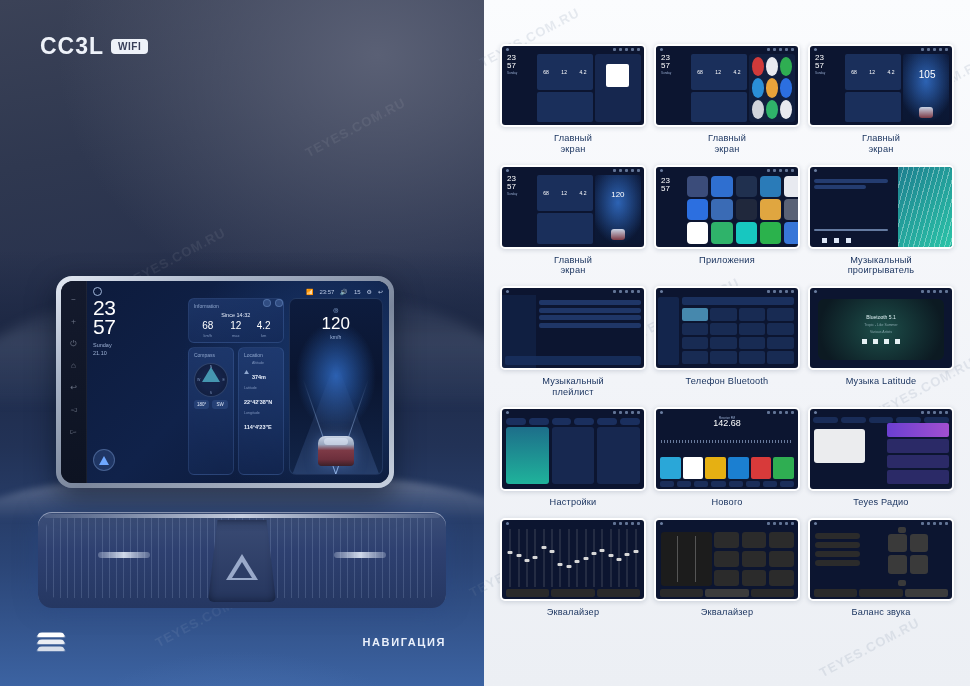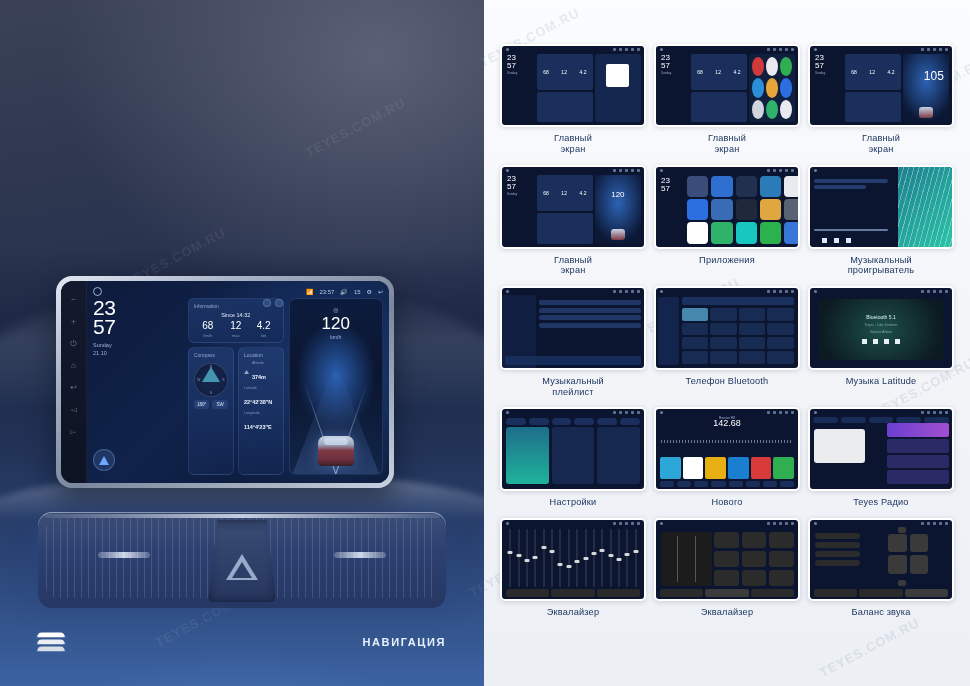--- a/index.html
+++ b/index.html
@@ -270,20 +270,24 @@
 
   <div class="hero">
     <div class="dash-bg"></div>
     <div class="dash-sweep"></div>
     <div class="dash-top-edge"></div>
 
     <div class="wm wm-hero" style="left:120px; top:250px;">TEYES.COM.RU</div>
     <div class="wm wm-hero" style="left:300px; top:120px;">TEYES.COM.RU</div>
     <div class="wm wm-hero" style="left:150px; top:610px;">TEYES.COM.RU</div>
 
+    <div class="logo">
+      <span class="logo-txt">CC3L</span>
+      <span class="logo-badge">WIFI</span>
+    </div>
 
 
     <div class="vent-wrap">
       <div class="vent-chrome"></div>
       <div class="vent-slats"></div>
       <div class="vent-tab l"></div>
       <div class="vent-tab r"></div>
       <div class="hazard">
         <div class="tri"></div>
       </div>
@@ -510,21 +514,21 @@
                 <div class="th-card tall">
                   <div class="th-stats">
                     <span>68</span>
                     <span>12</span>
                     <span>4.2</span>
                   </div>
                 </div>
                 <div class="th-card"></div>
               </div>
               <div class="th-right bluegrad" style="position:relative">
-                <div style="position:absolute;left:16px;right:0;top:22%;text-align:center;color:#fff;font-size:12px">105</div>
+                <div style="position:absolute;left:16px;right:0;top:22%;color:#fff;font-size:10px">105</div>
                 <div style="position:absolute;left:50%;bottom:4px;transform:translateX(-50%);width:14px;height:11px;border-radius:3px;background:linear-gradient(180deg,#c9d4e6,#7d3a46)"></div>
               </div>
             </div>
           </div>
           <div class="cap">Главный<br>экран</div>
         </div>
         <div class="cell">
           <div class="thumb">
             <div class="t-bar">
               <span class="dot"></span>

